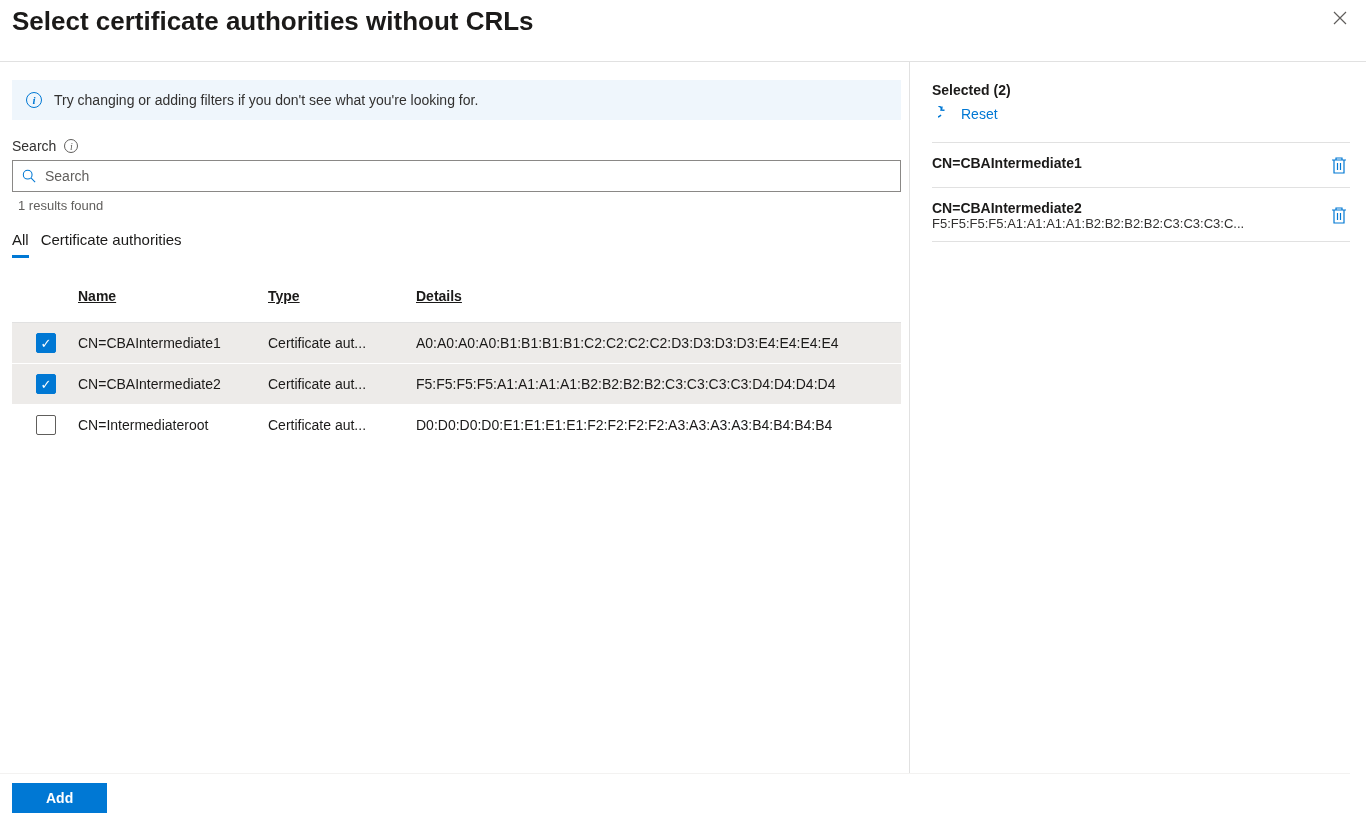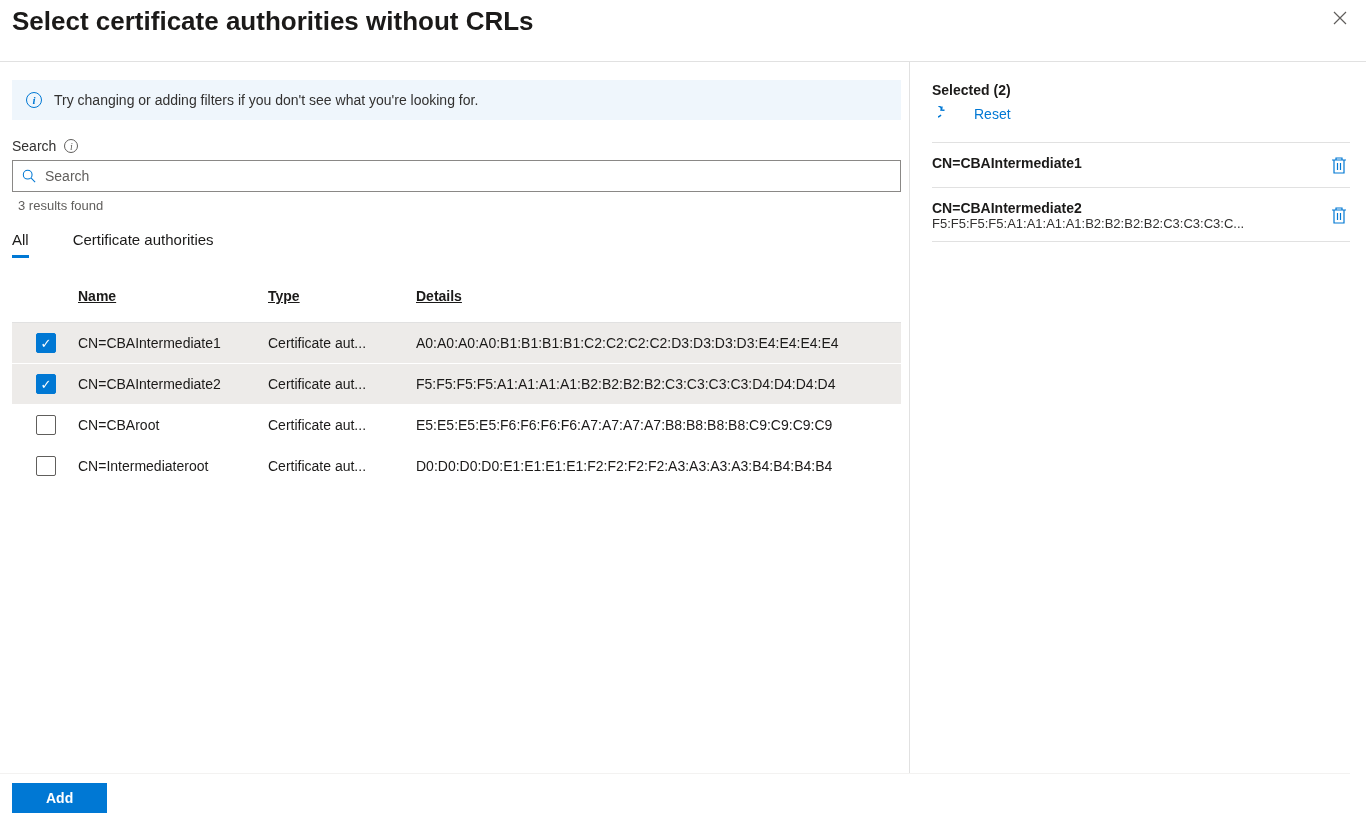--- a/index.html
+++ b/index.html
@@ -99,21 +99,21 @@
     height: 100%;
   }
   .search-input::placeholder { color: #605e5c; }
   .results-found {
     font-size: 13px;
     color: #605e5c;
     padding: 6px 2px 10px 6px;
   }
   .tabs {
     display: flex;
-    gap: 44px;
+    gap: 12px;
     margin-bottom: 12px;
   }
   .tab {
     font-size: 15px;
     color: #1b1a19;
     padding: 8px 0 10px 0;
     cursor: pointer;
     position: relative;
   }
   .tab.active::after {
@@ -191,21 +191,21 @@
   .right {
     flex: 1 1 auto;
     padding: 20px 16px 0 22px;
     display:flex; flex-direction:column;
   }
   .selected-heading {
     font-size: 14px; font-weight: 600; color:#1b1a19;
     margin-bottom: 8px;
   }
   .reset-row {
-    display:flex; align-items:center; gap:20px;
+    display:flex; align-items:center; gap:7px;
     padding: 0 0 14px 6px;
     color:#0078d4; cursor:pointer;
     margin-bottom: 6px;
   }
   .sel-list .sel-item {
     border-top: 1px solid #e1e1e1;
     padding: 12px 0 10px 0;
     display: grid;
     grid-template-columns: 1fr 36px;
     align-items: center;
@@ -270,21 +270,21 @@
       </div>
       <div class="search-box">
         <span class="search-glass">
           <svg width="14" height="14" viewBox="0 0 16 16">
               <circle cx="6.5" cy="6.5" r="5" stroke="#0078d4" stroke-width="1.2" fill="none"></circle>
               <line x1="10.5" y1="10.5" x2="15" y2="15" stroke="#0078d4" stroke-width="1.2"></line>
             </svg>
         </span>
         <input class="search-input" type="text" placeholder="Search" style="">
       </div>
-      <div class="results-found">3 results found</div>
+      <div class="results-found">1 results found</div>
 
       <div class="tabs">
         <div class="tab active">All</div>
         <div class="tab">Certificate authorities</div>
       </div>
 
       <div class="table-wrap">
         <table class="tbl">
           <thead>
             <tr>
@@ -308,28 +308,20 @@
                   <div class="check checked">✓</div>
                 </td>
               <td>CN=CBAIntermediate2</td>
               <td class="type-trunc">Certificate aut...</td>
               <td>F5:F5:F5:F5:A1:A1:A1:A1:B2:B2:B2:B2:C3:C3:C3:C3:D4:D4:D4:D4</td>
             </tr>
             <tr class="row-sep">
               <td>
                   <div class="check"></div>
                 </td>
-              <td>CN=CBAroot</td>
-              <td class="type-trunc">Certificate aut...</td>
-              <td>E5:E5:E5:E5:F6:F6:F6:F6:A7:A7:A7:A7:B8:B8:B8:B8:C9:C9:C9:C9</td>
-            </tr>
-            <tr class="row-sep">
-              <td>
-                  <div class="check"></div>
-                </td>
               <td>CN=Intermediateroot</td>
               <td class="type-trunc">Certificate aut...</td>
               <td>D0:D0:D0:D0:E1:E1:E1:E1:F2:F2:F2:F2:A3:A3:A3:A3:B4:B4:B4:B4</td>
             </tr>
           </tbody>
         </table>
       </div>
 
       <div class="hscroll">
         <div class="arrow">◀</div>

